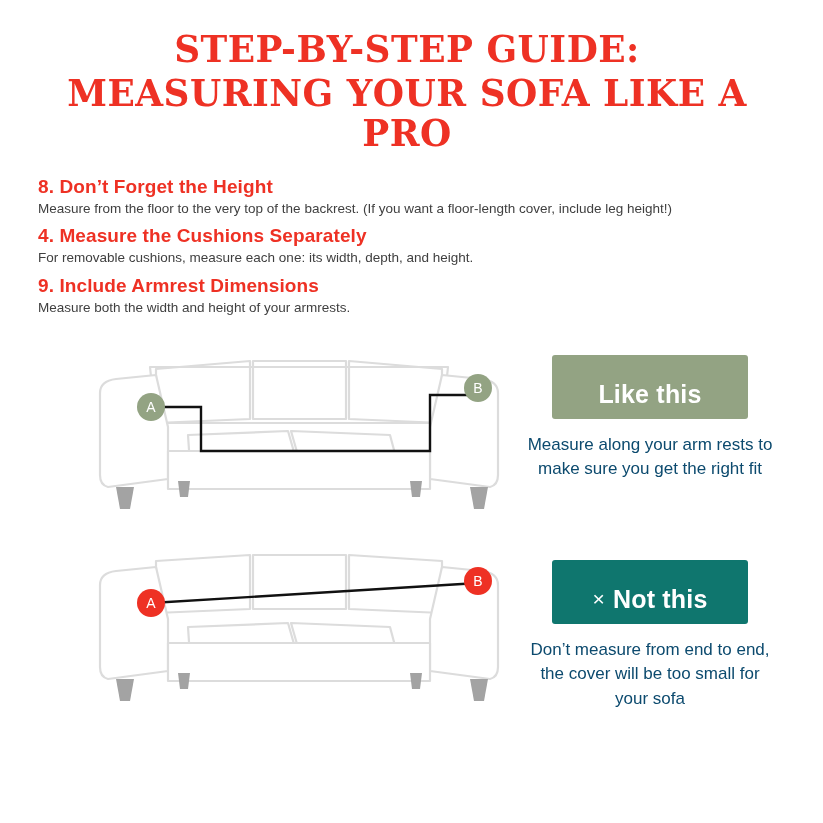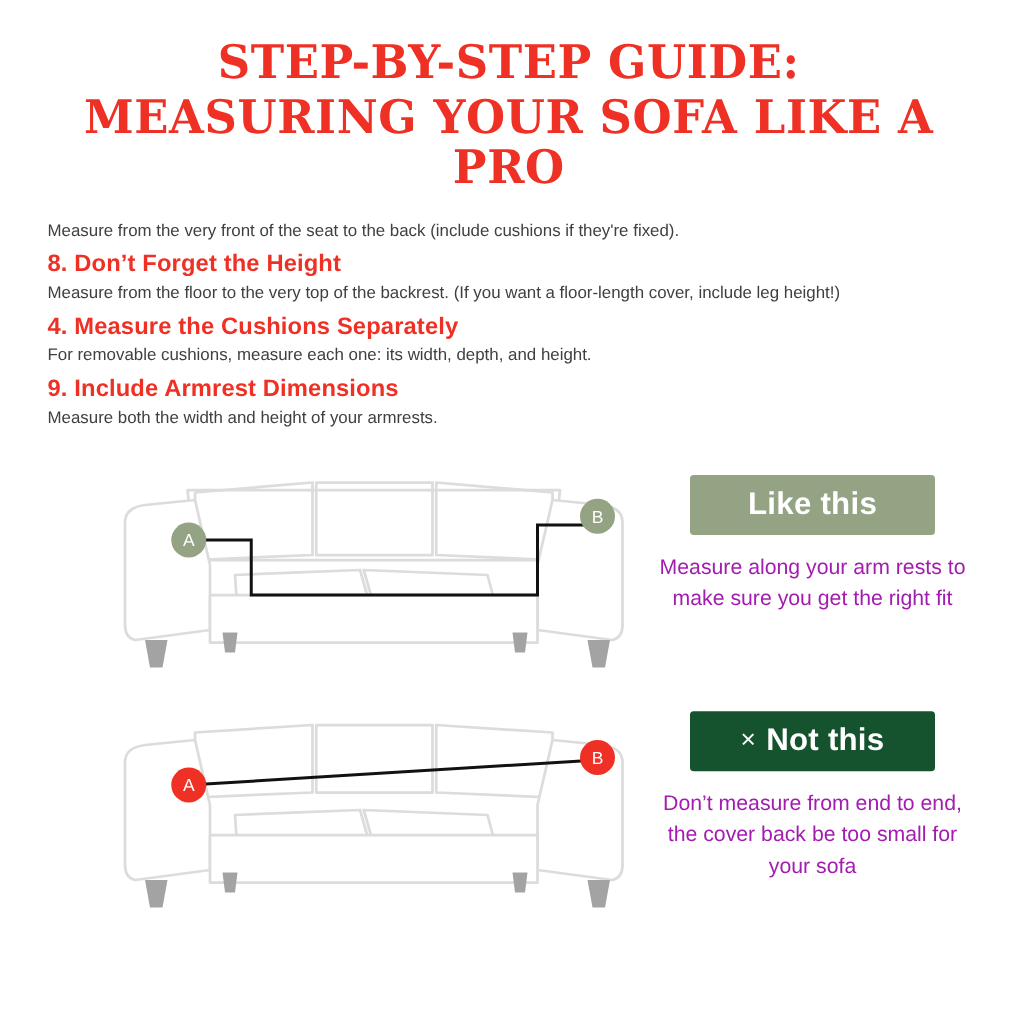--- a/index.html
+++ b/index.html
@@ -79,38 +79,38 @@
     flex: 1 1 auto;
     padding-top: 6px;
   }
 
   .badge {
     display: block;
     color: #ffffff;
     font-size: 25px;
     font-weight: bold;
     text-align: center;
-    padding: 9px 10px 10px 10px;
+    padding: 25px 10px 10px 10px;
     width: 176px;
     margin: 0 auto;
     border-radius: 3px;
     letter-spacing: 0.2px;
   }
   .badge.good { background: #93a383; }
-  .badge.bad  { background: #14532d; }
+  .badge.bad  { background: #0f766e; }
   .badge .x {
     font-size: 21px;
     font-weight: normal;
     margin-right: 8px;
     position: relative;
     top: -2px;
   }
   .caption {
     text-align: center;
-    color: #a21caf;
+    color: #0c4a6e;
     font-size: 17px;
     line-height: 1.45;
     margin: 14px auto 0 auto;
     width: 245px;
   }
   .block-good { margin-top: 18px; }
   .block-bad  { margin-top: 78px; }
 
   svg { display: block; }
 </style>
@@ -119,21 +119,20 @@
 
 <div class="page">
 
   <div class="title-block">
     <div class="title-line1">STEP-BY-STEP GUIDE:</div>
     <div class="title-line2">MEASURING YOUR SOFA LIKE A PRO</div>
   </div>
 
   <div class="steps">
     <div class="step">
-      <p class="step-body">Measure from the very front of the seat to the back (include cushions if they're fixed).</p>
     </div>
     <div class="step">
       <p class="step-head">8.  Don’t Forget the Height</p>
       <p class="step-body">Measure from the floor to the very top of the backrest. (If you want a floor-length cover, include leg height!)</p>
     </div>
     <div class="step">
       <p class="step-head">4. Measure the Cushions Separately</p>
       <p class="step-body">For removable cushions, measure each one: its width, depth, and height.</p>
     </div>
     <div class="step">
@@ -210,18 +209,18 @@
 
       <div class="block-good">
         <div class="badge good">Like this</div>
         <p class="caption">Measure along your arm rests to make sure you get the right fit</p>
       </div>
 
       <div class="block-bad">
         <div class="badge bad">
           <span class="x">×</span><span>Not this</span>
         </div>
-        <p class="caption">Don’t measure from end to end, the cover back be too small for your sofa</p>
+        <p class="caption">Don’t measure from end to end, the cover will be too small for your sofa</p>
       </div>
 
     </div>
   </div>
 </div>
 
 </body></html>

